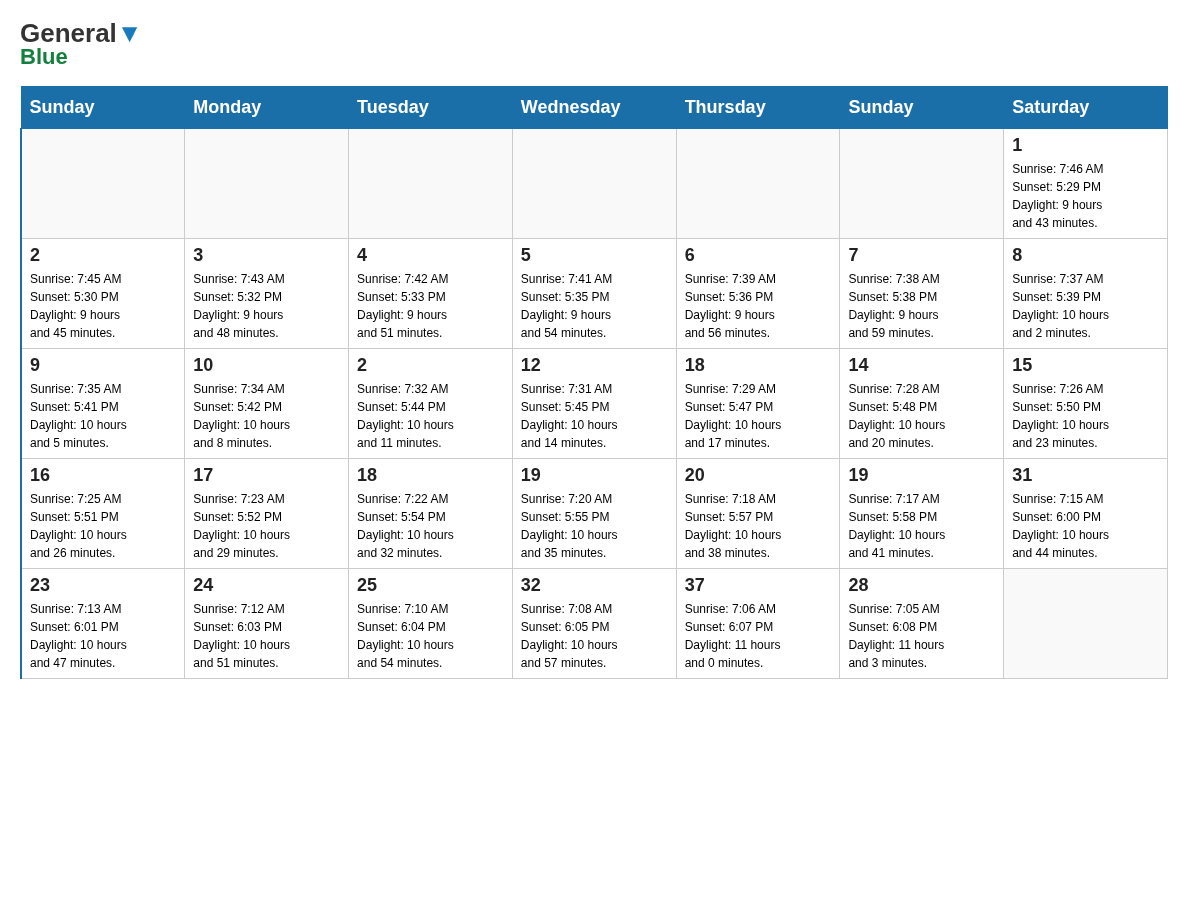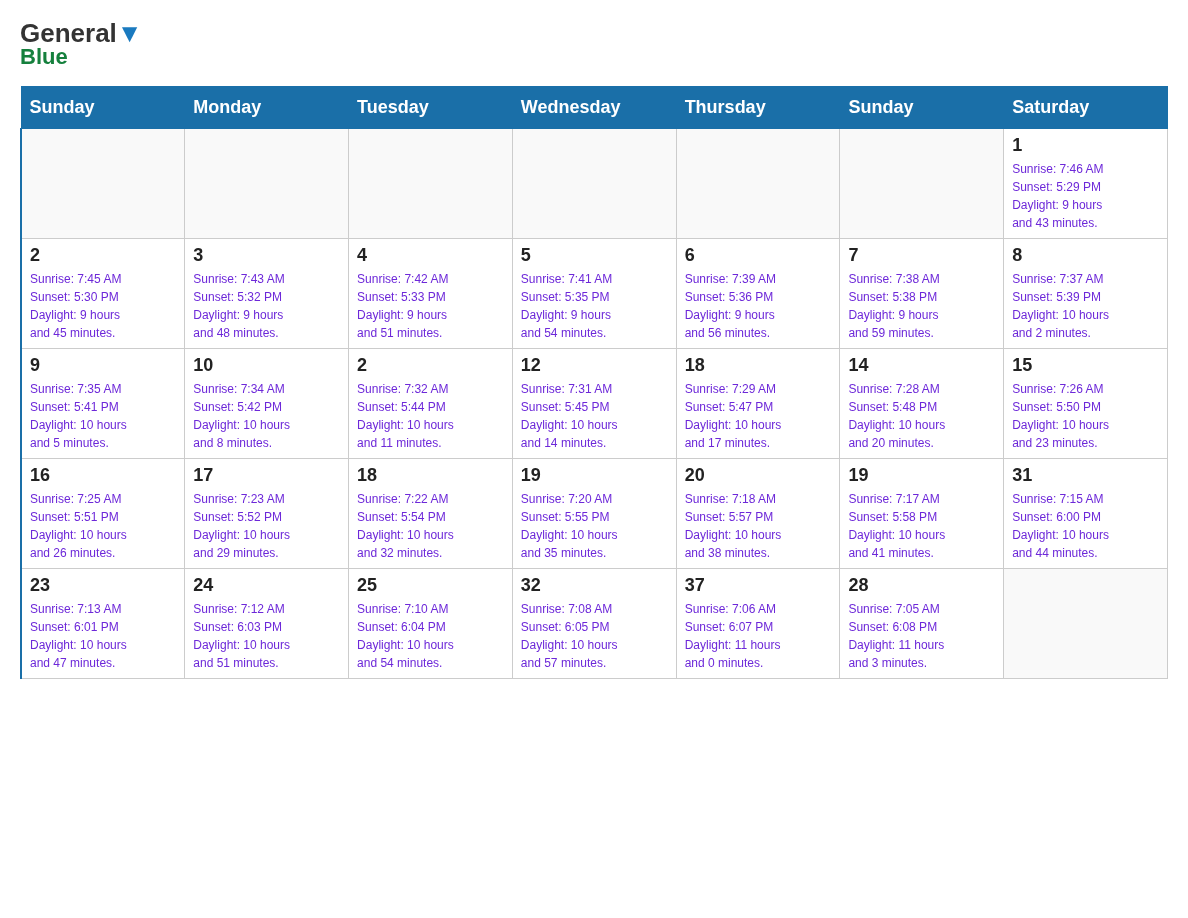--- a/index.html
+++ b/index.html
@@ -71,21 +71,21 @@
       height: 110px;
     }
     .day-number {
       font-size: 18px;
       font-weight: bold;
       color: #222;
       margin-bottom: 4px;
     }
     .day-info {
       font-size: 12px;
-      color: #6d28d9;
+      color: #000000;
       line-height: 1.5;
     }
     .empty-cell {
       background: #f9f9f9;
     }
     tbody tr td:first-child {
       border-left: 2px solid #1a6fa8;
     }
   </style>
 </head>

